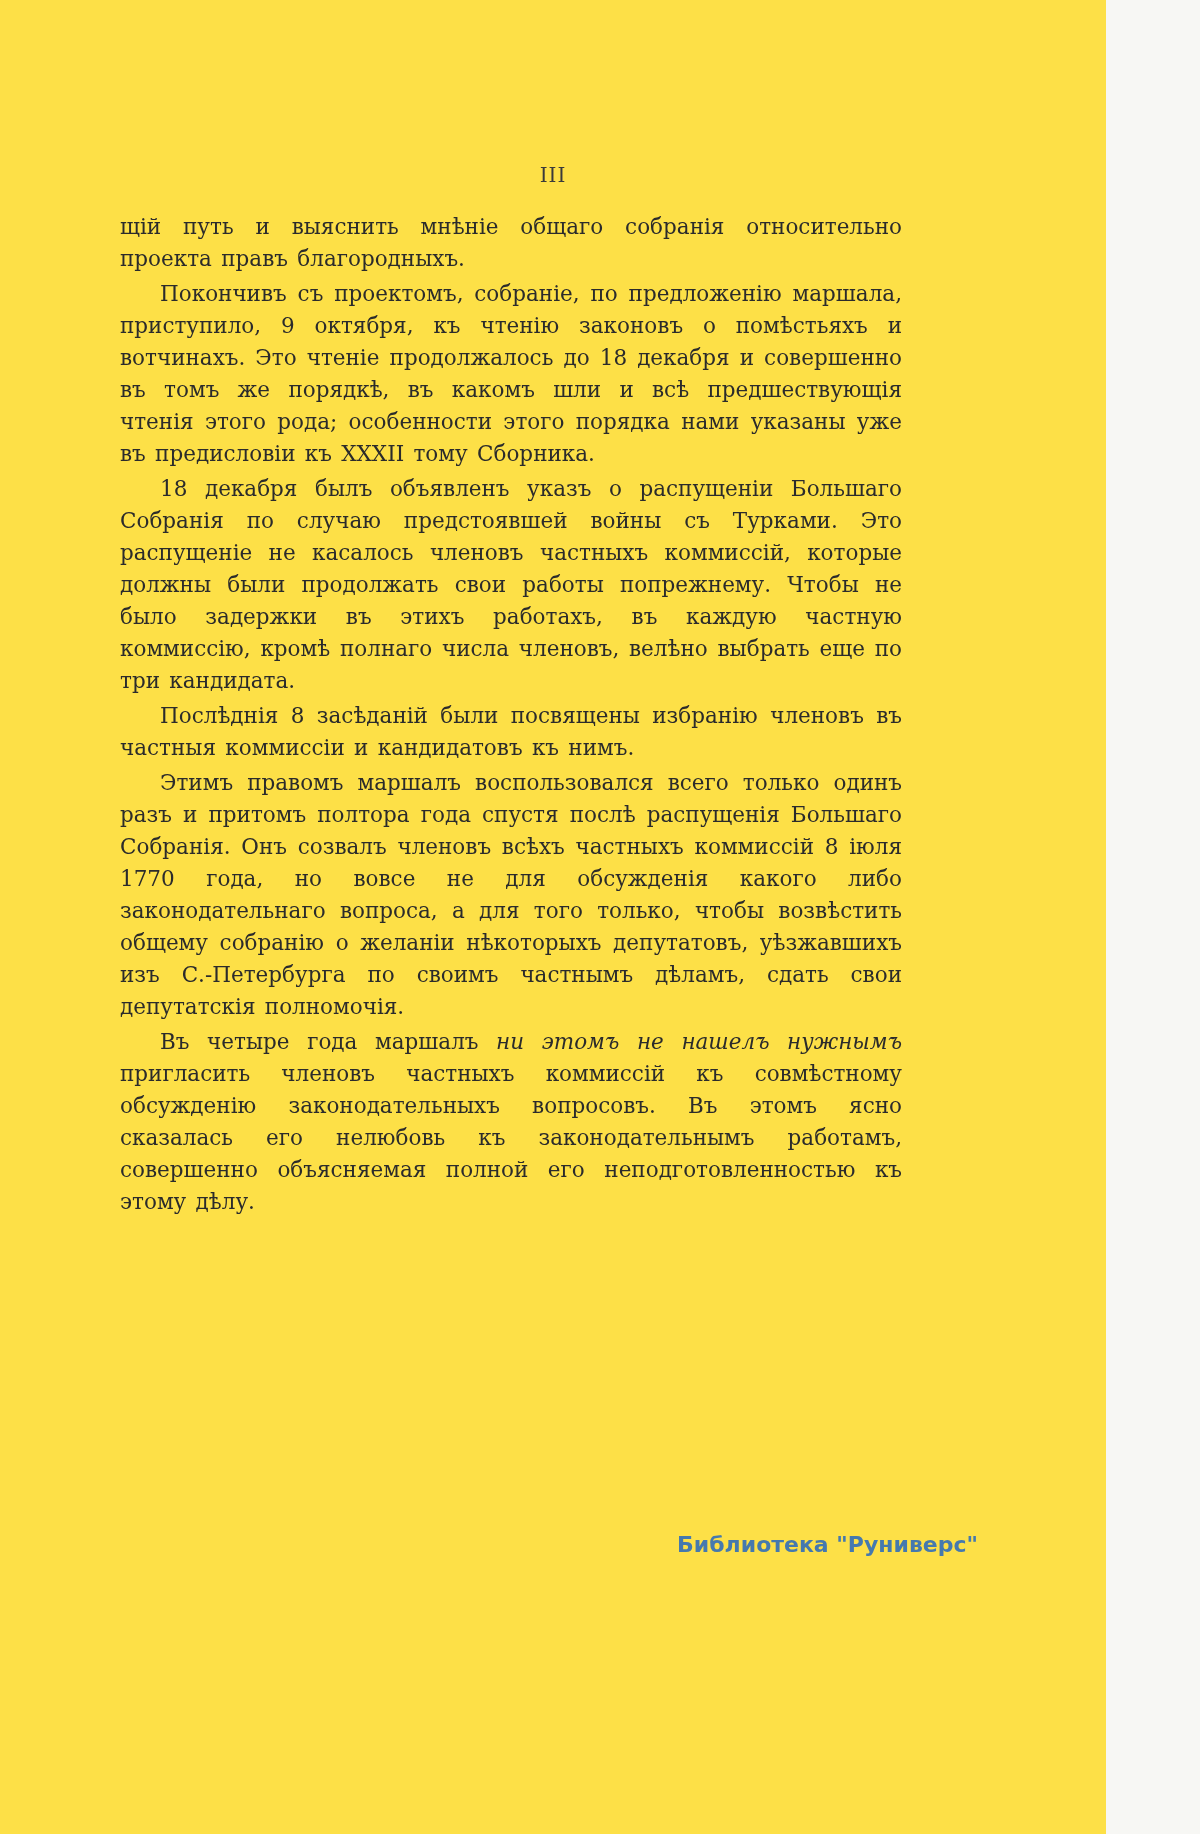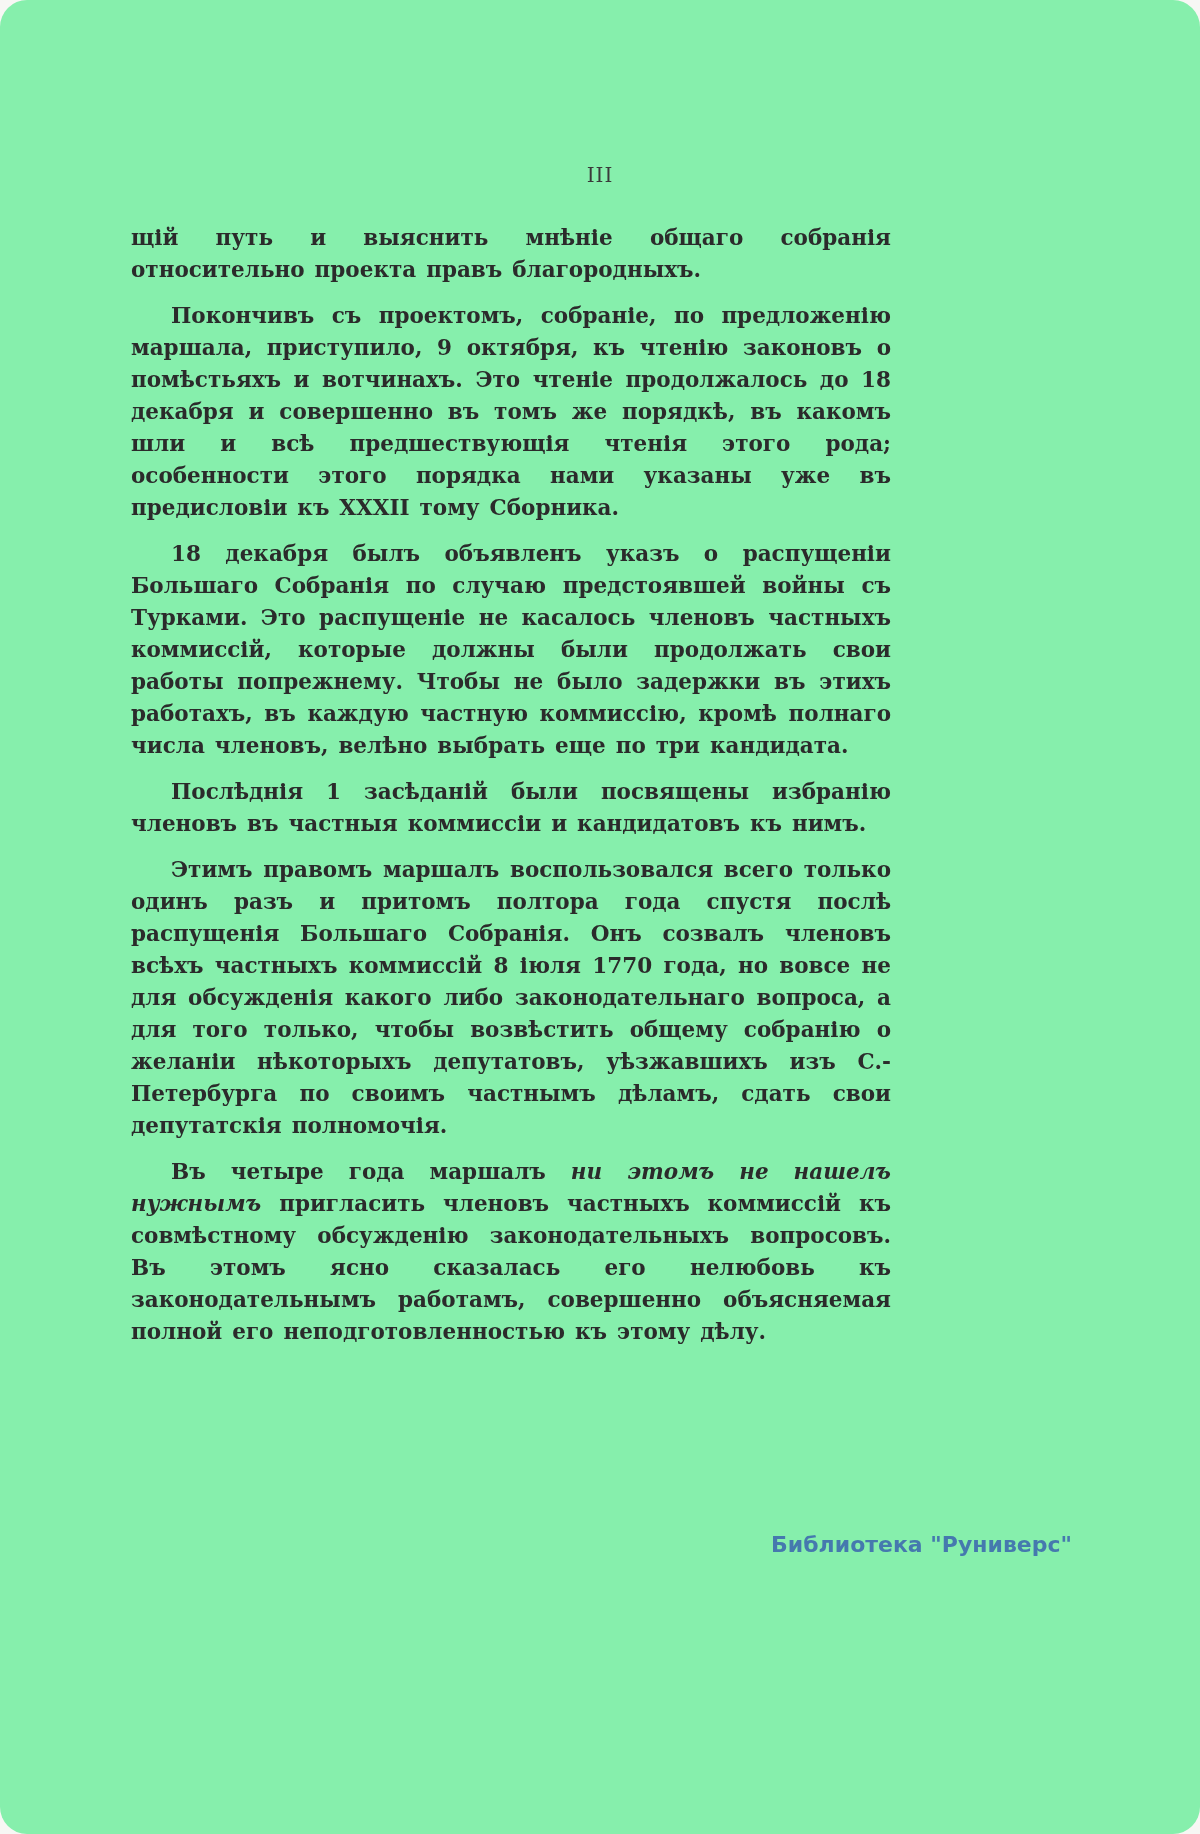--- a/index.html
+++ b/index.html
@@ -7,26 +7,25 @@
     padding: 0;
   }
   body {
     width: 1200px;
     height: 1834px;
     background: #f7f7f4;
     font-family: "DejaVu Serif", "Liberation Serif", serif;
   }
   .page {
     position: relative;
-    width: 1200px;
+    width: 1106px;
     height: 1834px;
-    background: #86efac;
+    background: #fde047;
     overflow: hidden;
     color: #2b2b2b;
-    border-radius: 27px;
   }
   .page-number {
     position: absolute;
     top: 163px;
     left: 0;
     width: 100%;
     text-align: center;
     font-size: 20px;
     letter-spacing: 1px;
     color: #3a3a3a;
@@ -35,25 +34,24 @@
     position: absolute;
     top: 208px;
     left: 117px;
     width: 788px;
     font-size: 21.5px;
     line-height: 32px;
     text-align: justify;
     color: #2b2b2b;
   }
   .text-block p {
-    margin: 14px;
+    margin: 3px;
     padding: 0;
     text-indent: 40px;
     word-spacing: 2.5px;
-    font-weight: bold;
   }
   .text-block p.no-indent {
     text-indent: 0;
   }
   .text-block em {
     font-style: italic;
   }
   .watermark {
     position: absolute;
     top: 1532px;
@@ -68,19 +66,19 @@
 </head>
 <body>
 
 <div class="page">
   <div class="page-number">III</div>
 
   <div class="text-block">
       <p class="no-indent"><span>щій путь и выяснить мнѣніе общаго собранія относительно проекта правъ благородныхъ.</span></p>
       <p><span>Покончивъ съ проектомъ, собраніе, по предложенію маршала, приступило, 9 октября, къ чтенію законовъ о помѣстьяхъ и вотчинахъ. Это чтеніе продолжалось до 18 декабря и совершенно въ томъ же порядкѣ, въ какомъ шли и всѣ предшествующія чтенія этого рода; особенности этого порядка нами указаны уже въ предисловіи къ XXXII тому Сборника.</span></p>
       <p><span>18 декабря былъ объявленъ указъ о распущеніи Большаго Собранія по случаю предстоявшей войны съ Турками. Это распущеніе не касалось членовъ частныхъ коммиссій, которые должны были продолжать свои работы попрежнему. Чтобы не было задержки въ этихъ работахъ, въ каждую частную коммиссію, кромѣ полнаго числа членовъ, велѣно выбрать еще по три кандидата.</span></p>
-      <p><span>Послѣднія 1 засѣданій были посвящены избранію членовъ въ частныя коммиссіи и кандидатовъ къ нимъ.</span></p>
+      <p><span>Послѣднія 8 засѣданій были посвящены избранію членовъ въ частныя коммиссіи и кандидатовъ къ нимъ.</span></p>
       <p><span>Этимъ правомъ маршалъ воспользовался всего только одинъ разъ и притомъ полтора года спустя послѣ распущенія Большаго Собранія. Онъ созвалъ членовъ всѣхъ частныхъ коммиссій 8 іюля 1770 года, но вовсе не для обсужденія какого либо законодательнаго вопроса, а для того только, чтобы возвѣстить общему собранію о желаніи нѣкоторыхъ депутатовъ, уѣзжавшихъ изъ С.-Петербурга по своимъ частнымъ дѣламъ, сдать свои депутатскія полномочія.</span></p>
       <p><span>Въ четыре года маршалъ </span><em>ни этомъ не нашелъ нужнымъ</em><span> пригласить членовъ частныхъ коммиссій къ совмѣстному обсужденію законодательныхъ вопросовъ. Въ этомъ ясно сказалась его нелюбовь къ законодательнымъ работамъ, совершенно объясняемая полной его неподготовленностью къ этому дѣлу.</span></p>
     </div>
 
   <div class="watermark">Библиотека "Руниверс"</div>
 </div>
 
 </body></html>

